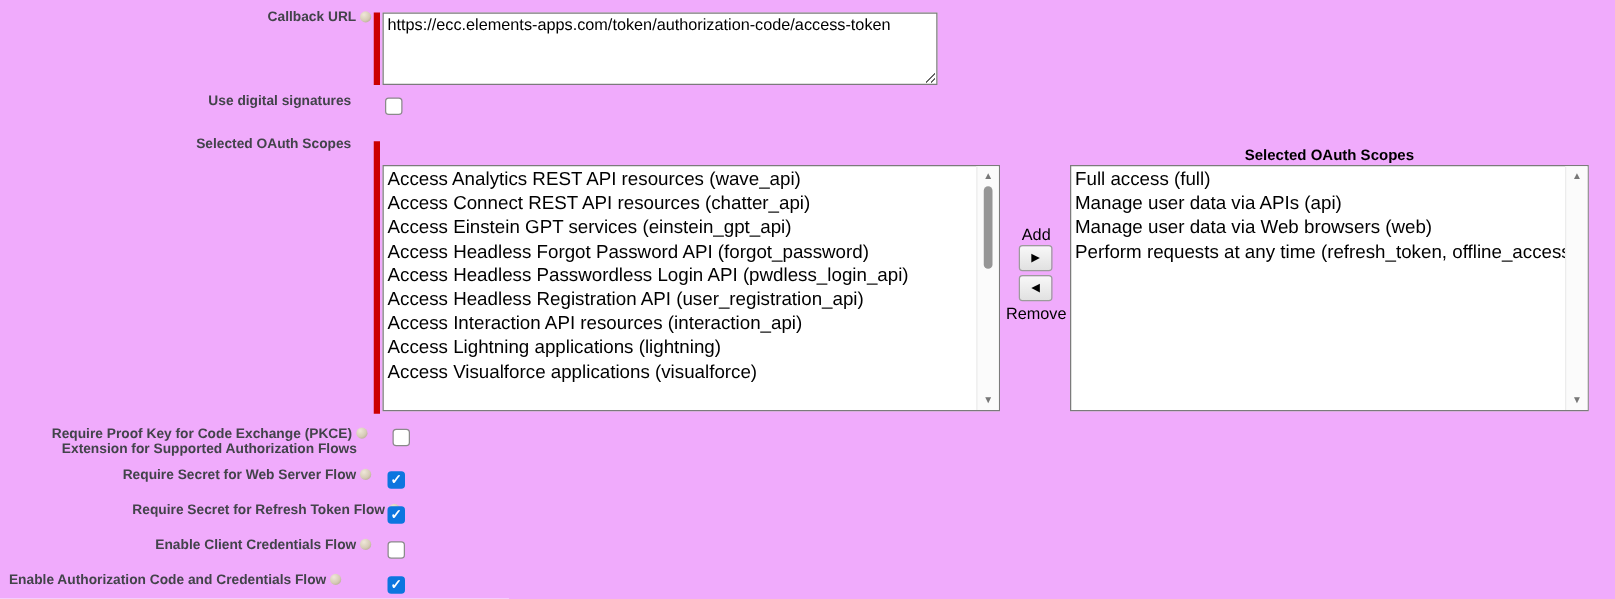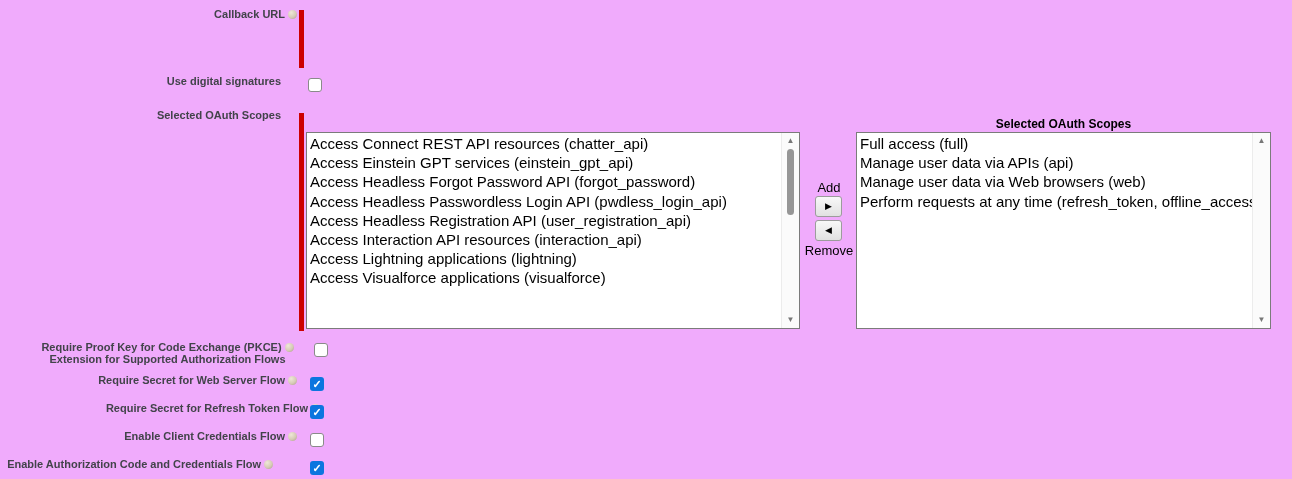--- a/index.html
+++ b/index.html
@@ -136,30 +136,32 @@
 </style>
 </head>
 <body>
 
 <div id="canvas">
 
   <div class="lbl" style="left:0;top:8px;width:297px;">
     <span>Callback URL</span><span class="help-icon"></span>
   </div>
   <div class="req-bar" style="left:299px;top:10px;height:58px;"></div>
+  <textarea id="callback-textarea" spellcheck="false" style="">https://ecc.elements-apps.com/token/authorization-code/access-token</textarea>
 
   <div class="lbl" style="left:0;top:75px;width:281px;">Use digital signatures</div>
   <div class="cb unchecked" style="left:308px;top:78px;"></div>
 
   <div class="lbl" style="left:0;top:109px;width:281px;">Selected OAuth Scopes</div>
   <div class="req-bar" style="left:299px;top:113px;height:218px;"></div>
 
   <div class="list-header" style="left:306px;top:117px;width:494px;margin-top:31px;">Available OAuth Scopes</div>
   <div class="listbox" style="left:306px;top:132px;width:494px;height:197px;">
     <div class="opts">
+        <div class="opt">Access Analytics REST API resources (wave_api)</div>
         <div class="opt">Access Connect REST API resources (chatter_api)</div>
         <div class="opt">Access Einstein GPT services (einstein_gpt_api)</div>
         <div class="opt">Access Headless Forgot Password API (forgot_password)</div>
         <div class="opt">Access Headless Passwordless Login API (pwdless_login_api)</div>
         <div class="opt">Access Headless Registration API (user_registration_api)</div>
         <div class="opt">Access Interaction API resources (interaction_api)</div>
         <div class="opt">Access Lightning applications (lightning)</div>
         <div class="opt">Access Visualforce applications (visualforce)</div>
       </div>
     <div class="vscroll">

